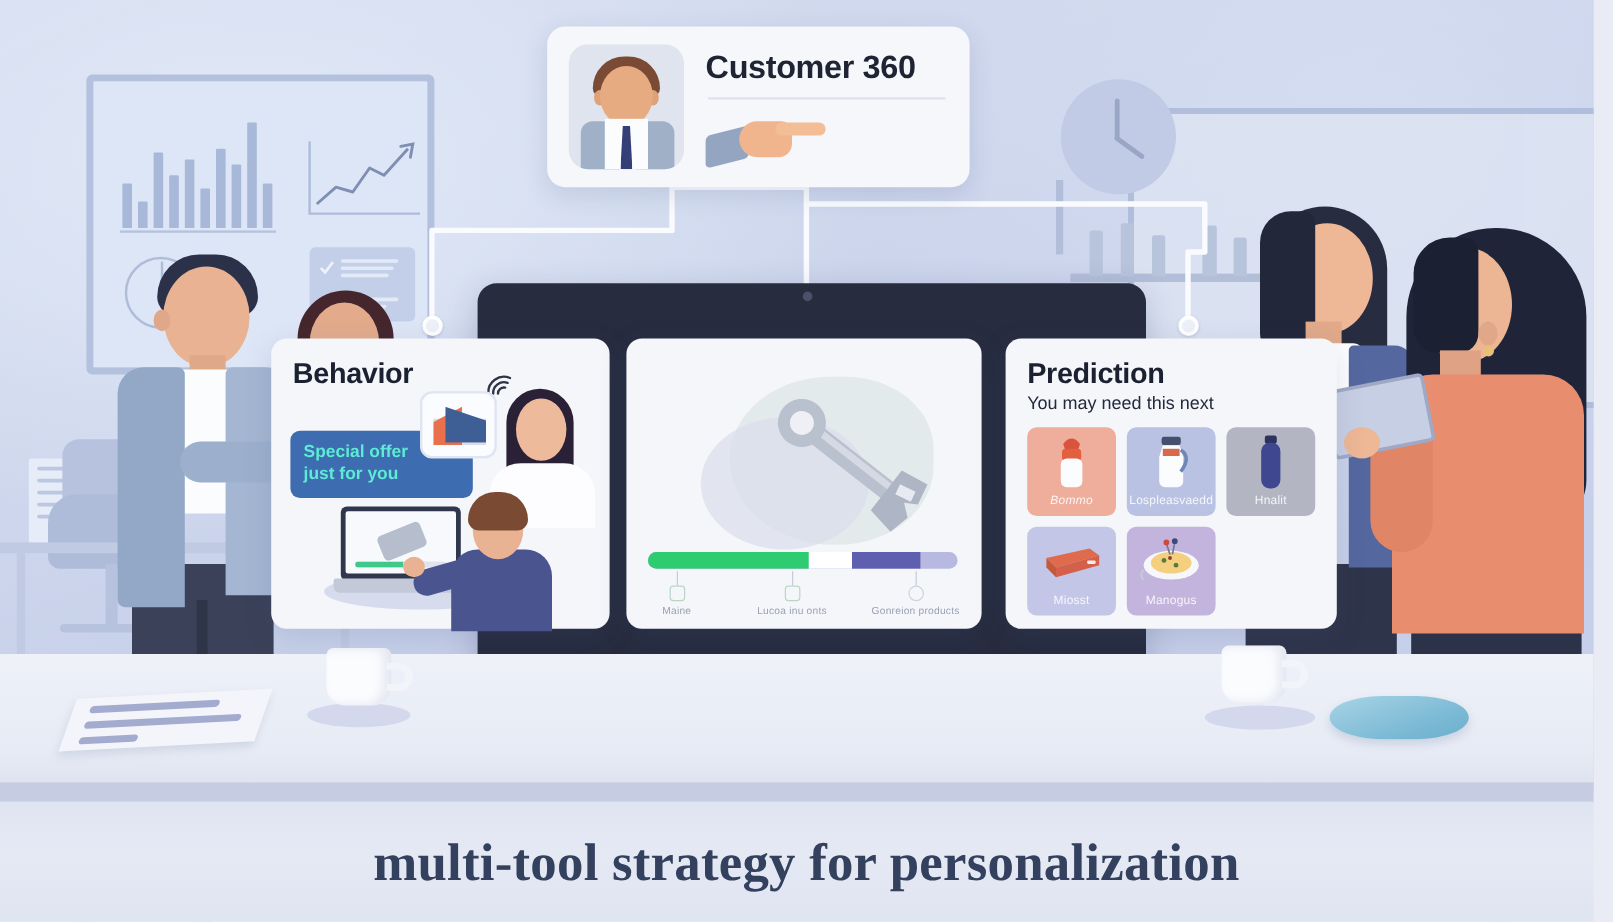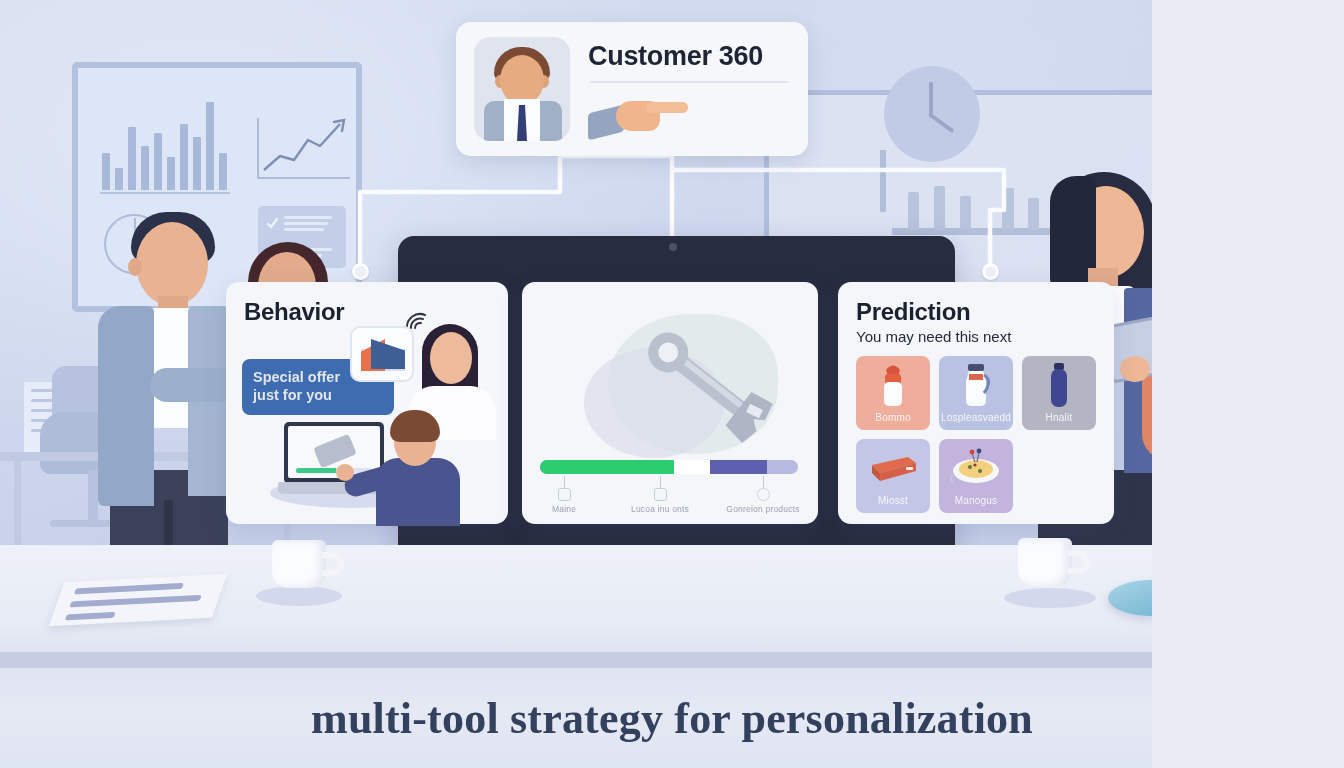--- a/index.html
+++ b/index.html
@@ -1,19 +1,19 @@
 <!DOCTYPE html>
 <html><head>
 <meta charset="utf-8">
 <style>
   * { margin:0; padding:0; box-sizing:border-box; }
   html,body { width:1344px; height:768px; overflow:hidden;
     font-family:"Liberation Sans", sans-serif; background:#e9ecf5; }
 
-  #scene { position:relative; width:1152px; height:768px; overflow:hidden; }
+  #scene { position:relative; width:1328px; height:768px; overflow:hidden; }
 
   
   .bg-wall { position:absolute; left:0; top:0; width:1344px; height:660px;
     background:linear-gradient(160deg,#d6def0 0%,#cdd6ec 38%,#c3cde8 64%,#c8d1ea 100%); }
   .bg-wall-soft { position:absolute; left:0; top:0; width:760px; height:470px;
     background:radial-gradient(ellipse at 28% 30%, rgba(226,234,248,.95) 0%, rgba(226,234,248,0) 66%); }
   .bg-wall-soft2 { position:absolute; right:0; top:0; width:620px; height:520px;
     background:radial-gradient(ellipse at 70% 25%, rgba(214,222,242,.85) 0%, rgba(214,222,242,0) 68%); }
 
   
@@ -190,21 +190,21 @@
     background:#b6bccf; border-radius:0 0 6px 6px; }
 
   
   .panel { position:absolute; top:282px; background:#f4f6fa; border-radius:13px;
     box-shadow:0 7px 24px rgba(65,80,125,.15); padding:16px 18px; }
   .panel-title { font-size:24px; font-weight:700; color:#1b2131; letter-spacing:-.3px; }
 
   
   #panel-behavior { left:226px; width:282px; height:242px; }
   .beh-bubble { position:absolute; left:16px; top:77px; width:152px; height:56px;
-    background:#3d6cb0; border-radius:8px; color:#e5e5e5; font-size:14.5px; font-weight:600;
+    background:#3d6cb0; border-radius:8px; color:#5eead4; font-size:14.5px; font-weight:600;
     line-height:1.25; padding:9px 11px; z-index:3; }
   .beh-mail { position:absolute; left:124px; top:44px; width:64px; height:56px;
     background:#fbfcff; border:2px solid #dfe5f1; border-radius:10px; z-index:4; }
   .mail-env { position:absolute; left:9px; top:11px; width:44px; height:32px; overflow:hidden; }
   .mail-b { position:absolute; left:0; top:10px; width:44px; height:22px; background:#d9dde7; }
   .mail-f1 { position:absolute; left:0; top:0; width:24px; height:32px; background:#e8704b;
     clip-path:polygon(0 100%,0 40%,100% 0,100% 100%); }
   .mail-f2 { position:absolute; left:10px; top:0; width:34px; height:30px; background:#3e5f96;
     clip-path:polygon(0 0,100% 38%,100% 100%,0 100%); }
   .beh-wifi { position:absolute; left:178px; top:28px; width:26px; height:22px; z-index:4; }
@@ -596,21 +596,21 @@
         <div class="tim-ico" style="border-radius:50%;border-color:#cdd2e0;"></div>
         <div class="tim-lbl">Gonreion products</div>
       </div>
     </div>
   </div>
 
   <div class="panel" id="panel-pred">
     <div class="panel-title">Prediction</div>
     <div class="pred-sub">You may need this next</div>
     <div class="pred-grid" id="pred-grid">
-        <div class="tile" style="background: rgb(238, 174, 155);">
+        <div class="tile" style="background: rgb(238, 174, 155); font-style: italic;">
           <div style="position:absolute;left:0;right:0;top:4px;display:flex;justify-content:center;align-items:center;height:48px;">
             <svg width="46" height="48" viewBox="0 0 46 48">
               <path d="M16 10 q7 -9 14 0 l-2 6 h-10 Z" fill="#d8543c"></path>
               <rect x="15" y="14" width="16" height="10" rx="3" fill="#e2603f"></rect>
               <rect x="14" y="22" width="18" height="24" rx="5" fill="#fbfcfe"></rect>
             </svg>
           </div>
           <div class="tile-lbl">Bommo</div>
         </div>
         <div class="tile" style="background: rgb(185, 194, 226);">

